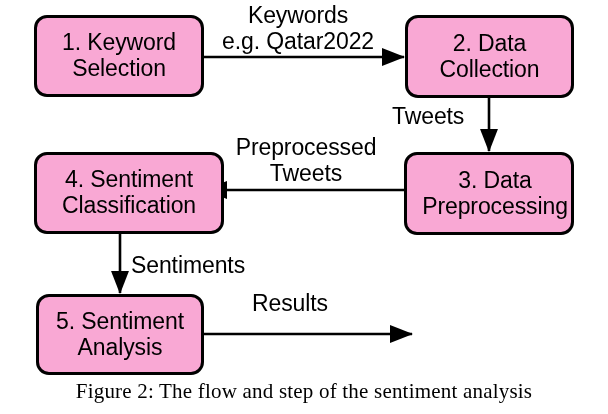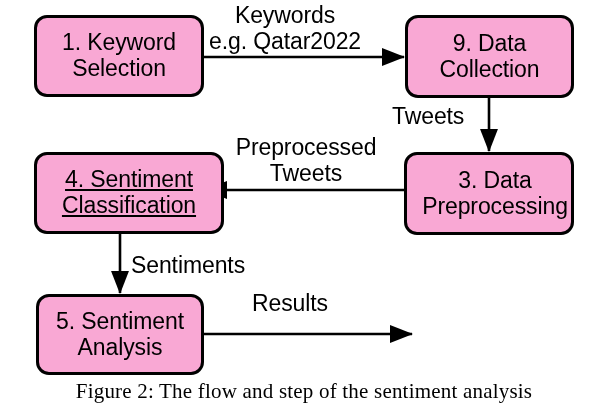--- a/index.html
+++ b/index.html
@@ -88,40 +88,40 @@
 
     <line x1="203" y1="334" x2="412" y2="334" stroke="#000000" stroke-width="2.6" marker-end="url(#arrowhead)"></line>
   </svg>
 
   <div class="node-box" style="left:34px; top:15px; width:170px; height:82px;">
     <span class="node-line">1. Keyword</span>
     <span class="node-line">Selection</span>
   </div>
 
   <div class="node-box" style="left:405px; top:15px; width:169px; height:83px;">
-    <span class="node-line">9. Data</span>
+    <span class="node-line">2. Data</span>
     <span class="node-line">Collection</span>
   </div>
 
   <div class="node-box" style="left:404px; top:152px; width:170px; height:83px;padding-left:12px;">
     <span class="node-line">3. Data</span>
     <span class="node-line">Preprocessing</span>
   </div>
 
-  <div class="node-box" style="left:34px; top:152px; width:190px; height:82px;text-decoration:underline;">
+  <div class="node-box" style="left:34px; top:152px; width:190px; height:82px;">
     <span class="node-line">4. Sentiment</span>
     <span class="node-line">Classification</span>
   </div>
 
   <div class="node-box" style="left:36px; top:294px; width:168px; height:81px;">
     <span class="node-line">5. Sentiment</span>
     <span class="node-line">Analysis</span>
   </div>
 
-  <div class="edge-label" style="left:190px; top:2px; width:190px;">
+  <div class="edge-label" style="left:203px; top:2px; width:190px;">
     <span class="edge-line">Keywords</span>
     <span class="edge-line">e.g. Qatar2022</span>
   </div>
 
   <div class="edge-label" style="left:392px; top:103px; width:92px; text-align:left;">
     <span class="edge-line">Tweets</span>
   </div>
 
   <div class="edge-label" style="left:218px; top:134px; width:176px;">
     <span class="edge-line">Preprocessed</span>

